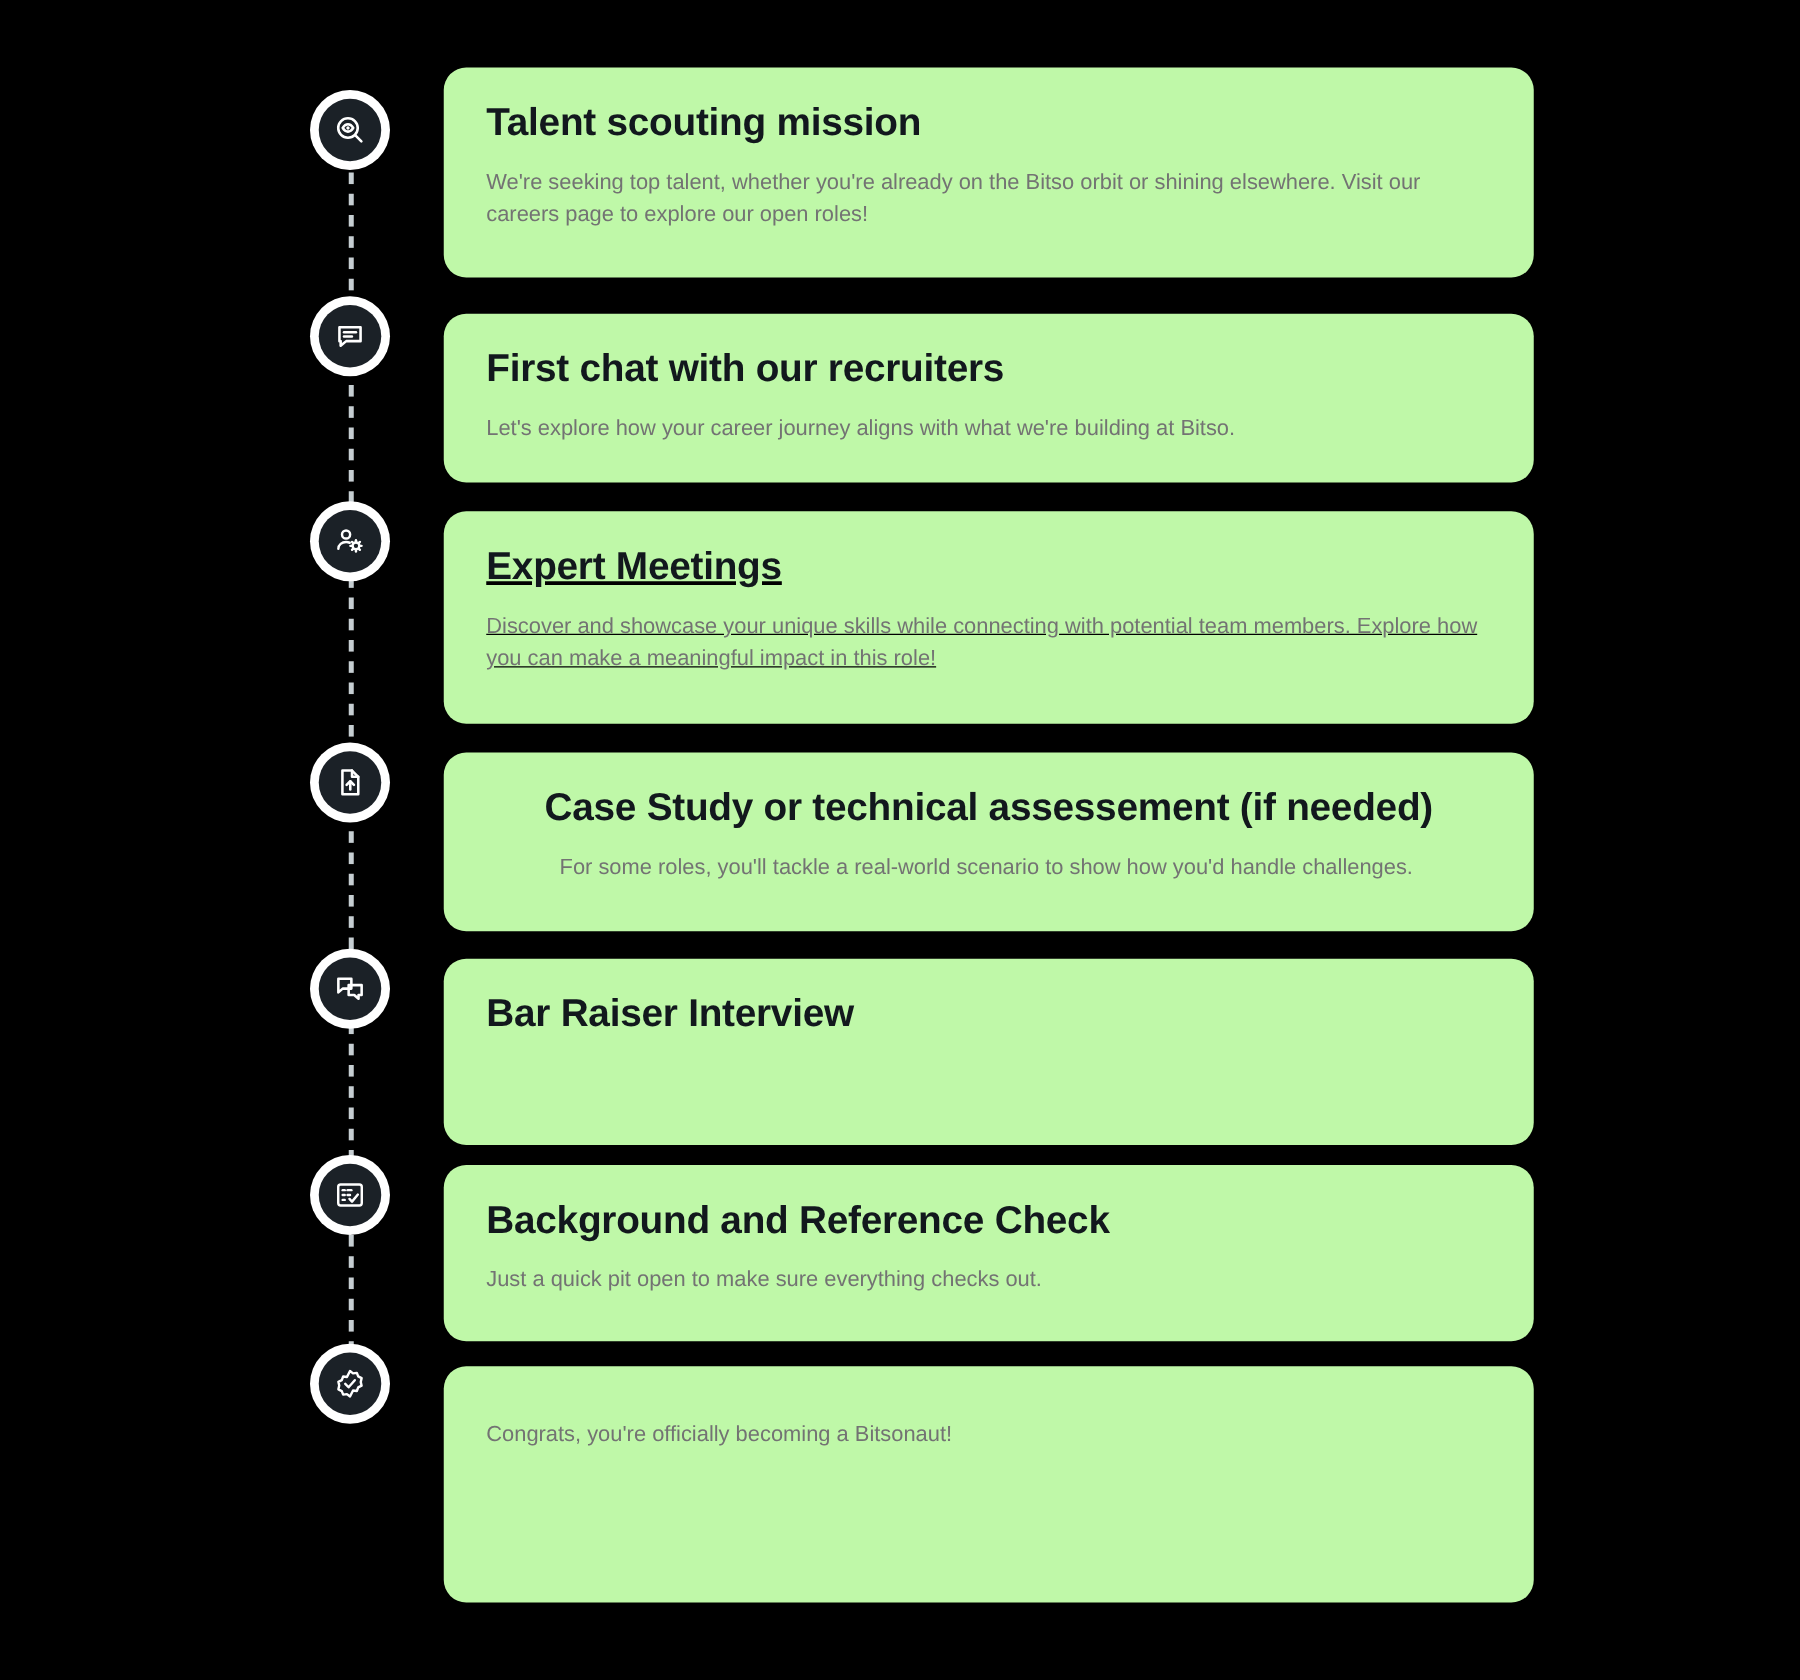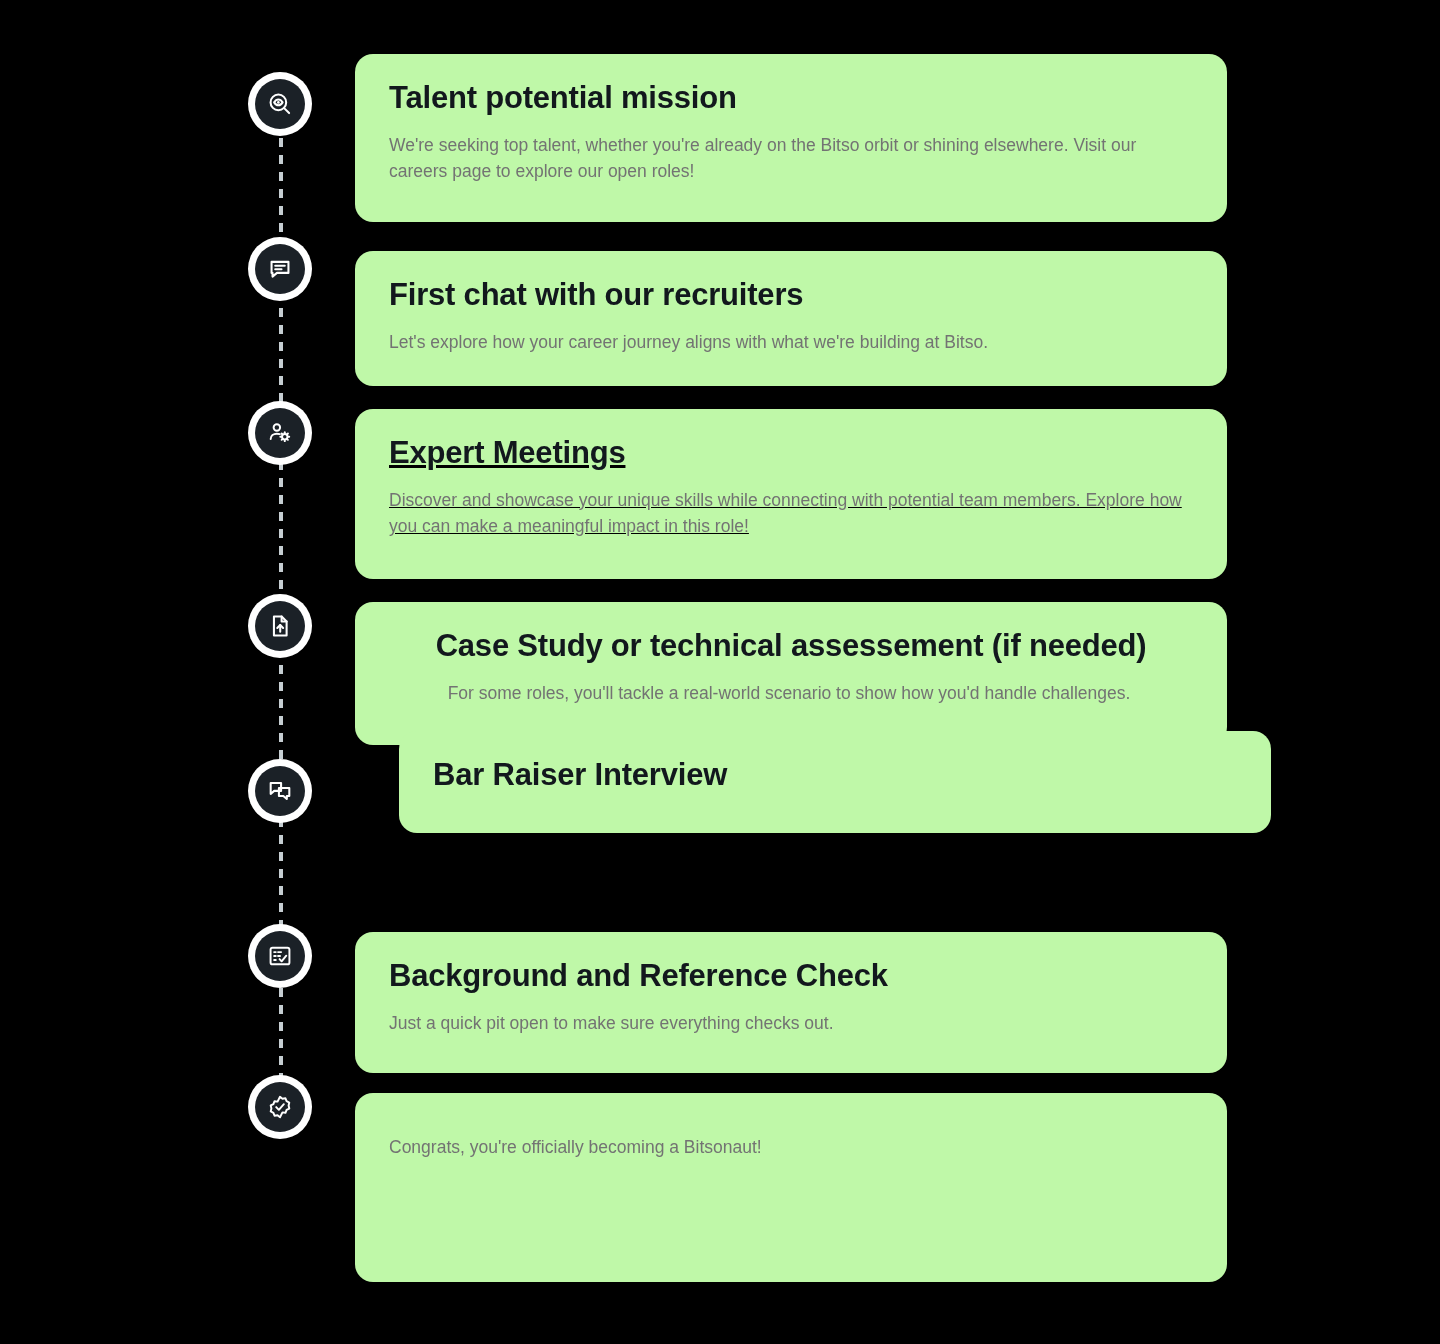--- a/index.html
+++ b/index.html
@@ -110,21 +110,21 @@
       <div class="marker-inner">
         <svg viewBox="0 0 24 24" fill="none" stroke="#ffffff" stroke-width="1.9" stroke-linecap="round" stroke-linejoin="round">
           <circle cx="10.5" cy="10.5" r="7.2"></circle>
           <path d="M6.6 10.5s1.6-2.7 3.9-2.7 3.9 2.7 3.9 2.7-1.6 2.7-3.9 2.7-3.9-2.7-3.9-2.7z"></path>
           <circle cx="10.5" cy="10.5" r="1.25" fill="#ffffff" stroke="none"></circle>
           <line x1="15.8" y1="15.8" x2="20.4" y2="20.4"></line>
         </svg>
       </div>
     </div>
     <div class="card" style="top:54px; height:168px;">
-      <div class="card-title">Talent potential mission</div>
+      <div class="card-title">Talent scouting mission</div>
       <div class="card-desc">We're seeking top talent, whether you're already on the Bitso orbit or shining elsewhere. Visit our careers page to explore our open roles!</div>
     </div>
   </div>
 
   <div class="step">
     <div class="marker" style="left:248px; top:237px;">
       <div class="marker-inner">
         <svg viewBox="0 0 24 24" fill="none" stroke="#ffffff" stroke-width="1.9" stroke-linecap="round" stroke-linejoin="round">
           <path d="M4.2 5.4h15.6v10.2H9.2l-4.1 3.4v-3.4H4.2z"></path>
           <line x1="7.6" y1="9.0" x2="16.4" y2="9.0"></line>
@@ -181,21 +181,21 @@
 
   <div class="step">
     <div class="marker" style="left:248px; top:759px;">
       <div class="marker-inner">
         <svg viewBox="0 0 24 24" fill="none" stroke="#ffffff" stroke-width="1.9" stroke-linecap="round" stroke-linejoin="round">
           <path d="M3.4 4.6h9.6v7.3H6.6l-3.2 2.8v-2.8H3.4z"></path>
           <path d="M11.0 9.3h9.6v7.3h-2.3v2.8l-3.2-2.8h-4.1z"></path>
         </svg>
       </div>
     </div>
-    <div class="card" style="top:731px; height:102px;margin-left:44px;">
+    <div class="card" style="top:767px; height:149px;">
       <div class="card-title">Bar Raiser Interview</div>
     </div>
   </div>
 
   <div class="step">
     <div class="marker" style="left:248px; top:924px;">
       <div class="marker-inner">
         <svg viewBox="0 0 24 24" fill="none" stroke="#ffffff" stroke-width="1.8" stroke-linecap="round" stroke-linejoin="round">
           <rect x="3.3" y="4.3" width="17.4" height="15.4" rx="1.8"></rect>
           <line x1="6.6" y1="8.4" x2="8.1" y2="8.4"></line>

